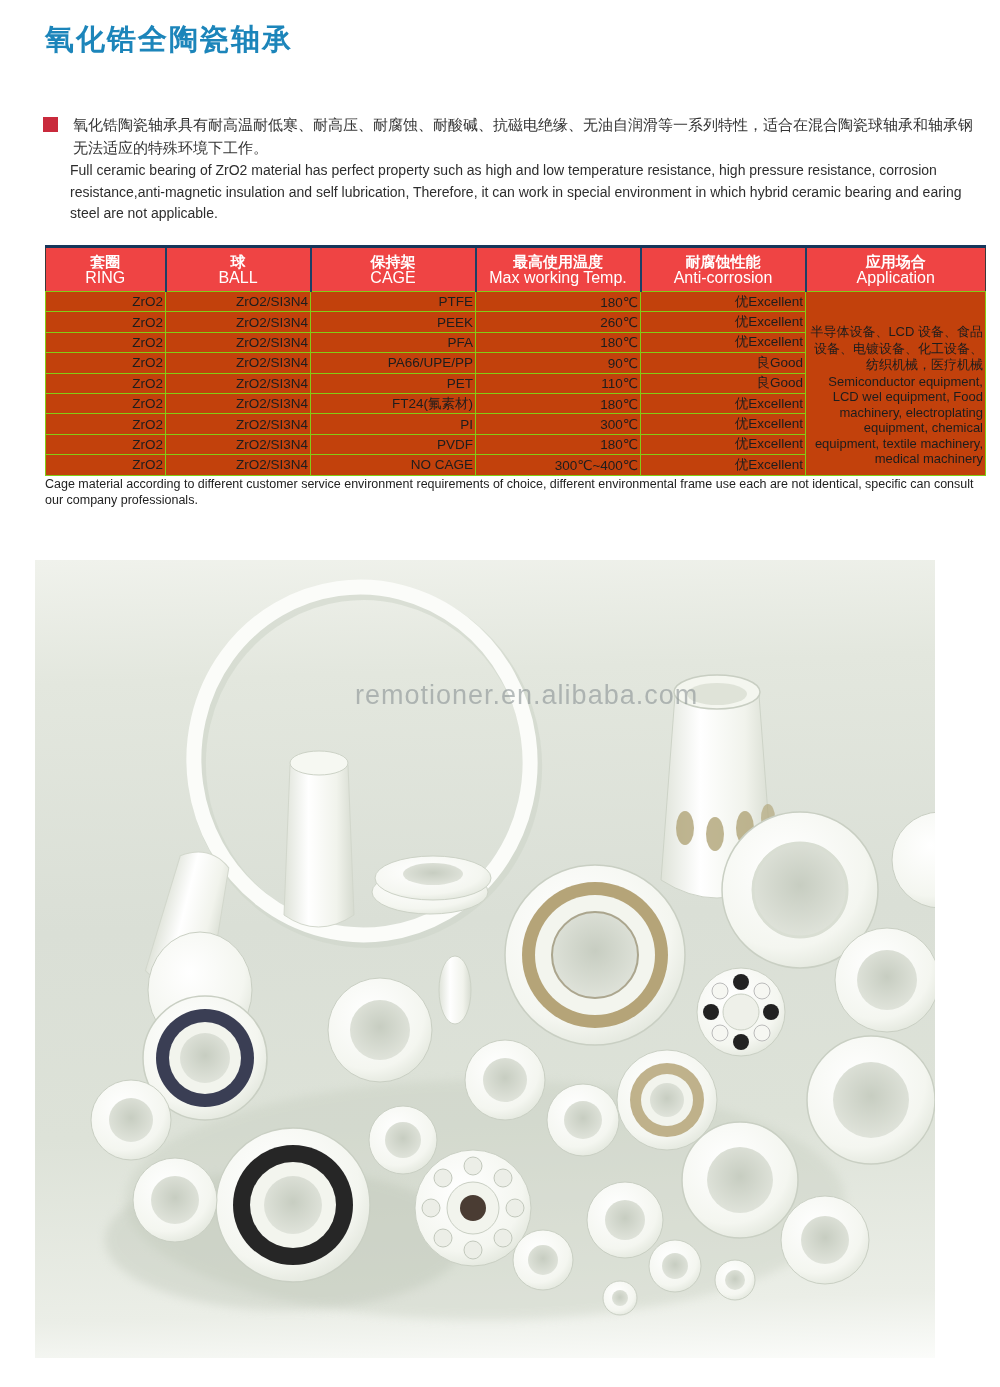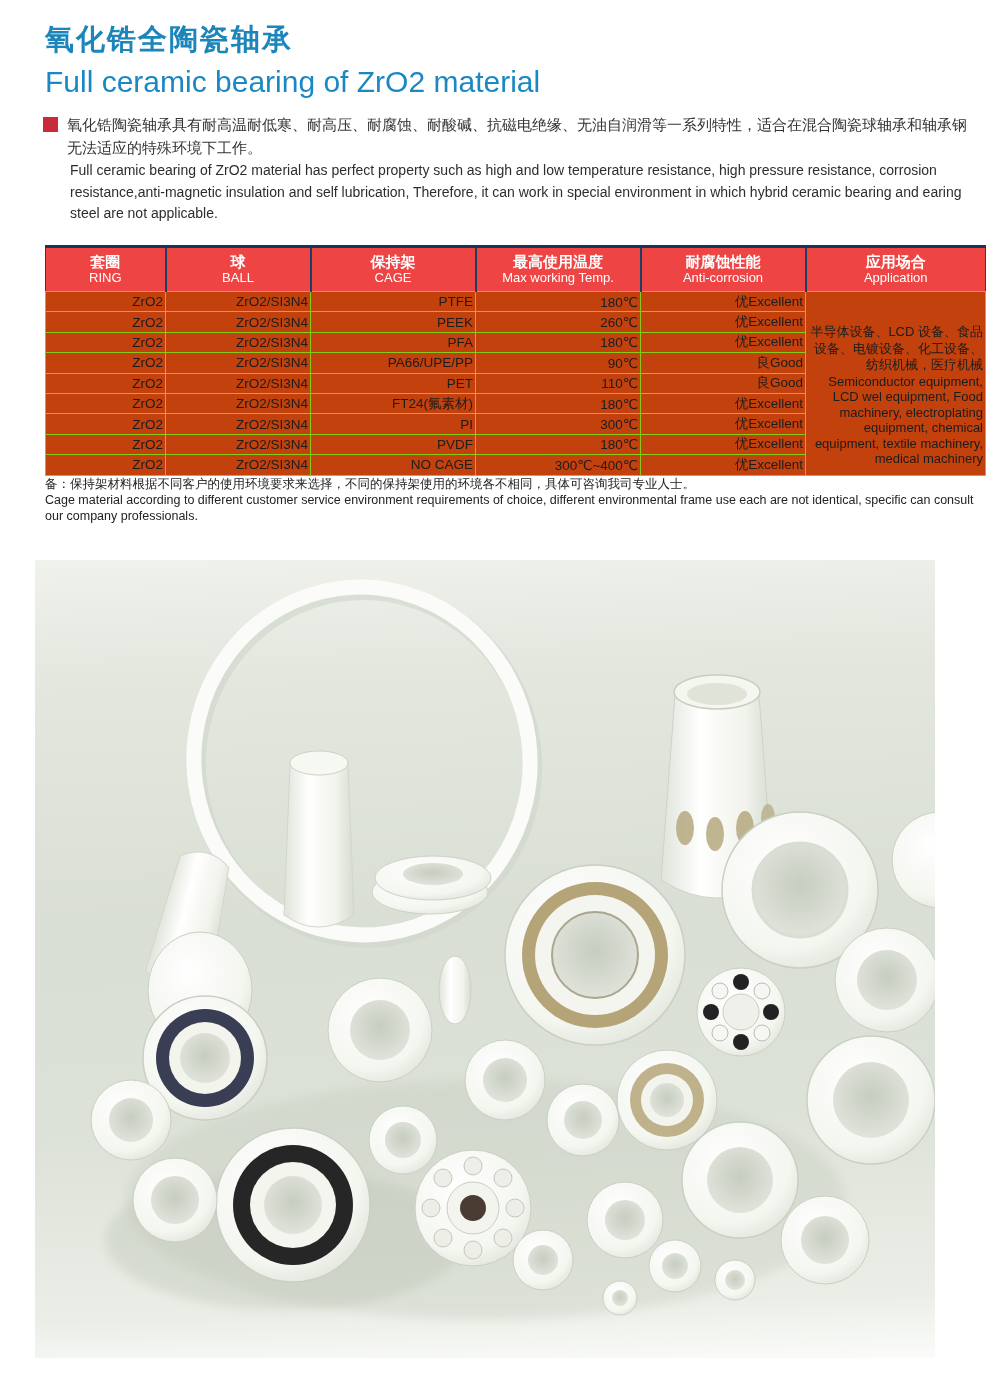--- a/index.html
+++ b/index.html
@@ -8,32 +8,32 @@
     font-family:"Liberation Sans","DejaVu Sans",sans-serif;
     color:#2e2e2e;overflow:hidden;
   }
   
   .hdr{position:absolute;left:45px;top:16px;width:930px;}
   .title-zh{font-size:29px;font-weight:bold;color:#1c85ba;letter-spacing:2px;line-height:46px;}
   .title-en{font-size:30px;color:#1c88c3;line-height:36px;margin-top:2px;}
   
   .intro{position:absolute;left:43px;top:113px;width:935px;}
   .bullet{position:absolute;left:0;top:4px;width:15px;height:15px;background:#c92a3c;}
-  .intro-zh{margin-left:24px;font-size:15px;line-height:23px;color:#333;}
+  .intro-zh{margin-left:30px;font-size:15px;line-height:23px;color:#333;}
   .intro-en{margin-left:27px;font-size:14px;line-height:21.5px;color:#2d2d2d;margin-top:1px;}
   
   .spec-wrap{position:absolute;left:45px;top:245px;width:940px;}
   table.spec{width:940px;border-collapse:collapse;table-layout:fixed;
     border:1px solid #3a3a3a;border-top:3px solid #16365a;}
   table.spec thead th{
     background:#ef4444;color:#fff;border-left:2px solid #1b3f66;
     padding:3px 2px 4px 2px;vertical-align:middle;height:36px;}
   table.spec thead th:first-child{border-left:none;}
   .h-zh{font-size:15px;font-weight:bold;line-height:17px;}
-  .h-en{font-size:13px;font-weight:normal;line-height:16px;}
+  .h-en{font-size:16px;font-weight:normal;line-height:16px;}
   table.spec tbody td{
     border:1px solid #84cc16;text-align:right;font-size:13.5px;
     height:19.4px;padding:0 2px;color:#1d1d1d;background:#c2410c;}
   td.app-cell{vertical-align:top;text-align:left;padding:6px 6px 2px 8px;overflow:hidden;}
   .app-zh{font-size:13px;line-height:16.5px;color:#1d1d1d;margin-top:32px;}
   .app-en{font-size:13px;line-height:15.5px;color:#1d1d1d;}
   
   .note{position:absolute;left:45px;top:476px;width:935px;font-size:12.5px;line-height:16px;color:#222;}
   .note-en{}
   
@@ -44,21 +44,20 @@
   .photo svg{position:absolute;left:0;top:0;}
   .watermark{
     position:absolute;left:320px;top:120px;font-size:27px;color:#8d9597;
     opacity:.62;letter-spacing:1px;white-space:nowrap;}
 </style>
 </head>
 <body>
 
 <div class="hdr">
   <div class="title-zh">氧化锆全陶瓷轴承</div>
-  <div class="title-en">Full ceramic bearing of ZrO2  material</div>
 </div>
 
 <div class="intro">
   <span class="bullet"></span>
   <div class="intro-zh">氧化锆陶瓷轴承具有耐高温耐低寒、耐高压、耐腐蚀、耐酸碱、抗磁电绝缘、无油自润滑等一系列特性，适合在混合陶瓷球轴承和轴承钢无法适应的特殊环境下工作。</div>
   <div class="intro-en">Full ceramic bearing of ZrO2 material has perfect property such as high and low temperature resistance, high pressure resistance, corrosion resistance,anti-magnetic insulation and self lubrication, Therefore, it can work in special environment in which hybrid ceramic bearing and earing steel are not applicable.</div>
 </div>
 
 <div class="spec-wrap">
   <table class="spec">
@@ -164,21 +163,20 @@
           <td>ZrO2/SI3N4</td>
           <td>NO CAGE</td>
           <td>300℃~400℃</td>
           <td>优Excellent</td>
         </tr>
       </tbody>
   </table>
 </div>
 
 <div class="note">
-  <div>备：保持架材料根据不同客户的使用环境要求来选择，不同的保持架使用的环境各不相同，具体可咨询我司专业人士。</div>
   <div class="note-en">Cage material according to different customer service environment requirements of choice, different environmental frame use each are not identical, specific can consult our company professionals.</div>
 </div>
 
 <div class="photo">
   <svg width="900" height="798" viewBox="0 0 900 798">
     <defs>
       <radialGradient id="gw" cx="40%" cy="35%" r="75%">
         <stop offset="0%" stop-color="#ffffff"></stop>
           <stop offset="70%" stop-color="#f4f6f0"></stop>
           <stop offset="100%" stop-color="#dde2d7"></stop>
@@ -317,13 +315,14 @@
       <circle cx="640" cy="706" r="26" fill="url(#gw)" stroke="#c9cfc3"></circle>
         <circle cx="640" cy="706" r="13" fill="url(#gh)"></circle>
       <circle cx="700" cy="720" r="20" fill="url(#gw)" stroke="#c9cfc3"></circle>
         <circle cx="700" cy="720" r="10" fill="url(#gh)"></circle>
       <circle cx="585" cy="738" r="17" fill="url(#gw)" stroke="#c9cfc3"></circle>
         <circle cx="585" cy="738" r="8" fill="url(#gh)"></circle>
       <ellipse cx="420" cy="430" rx="16" ry="34" fill="url(#cyl)" stroke="#ccd2c6"></ellipse>
       <circle cx="905" cy="300" r="48" fill="url(#gw)" stroke="#c9cfc3"></circle>
     </g>
   </svg>
+  <div class="watermark">remotioner.en.alibaba.com</div>
 </div>
 
 </body></html>

